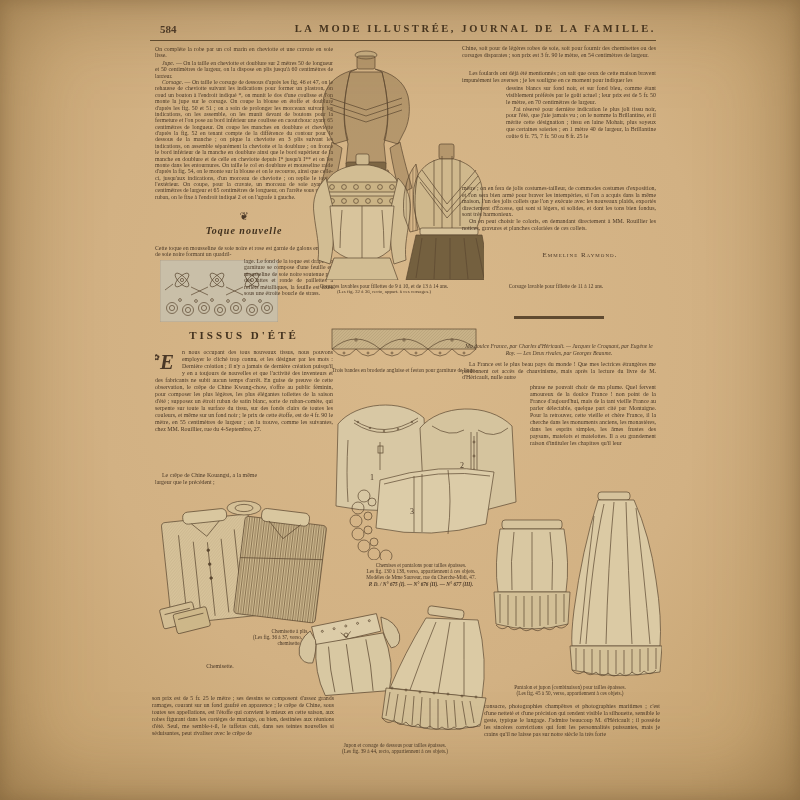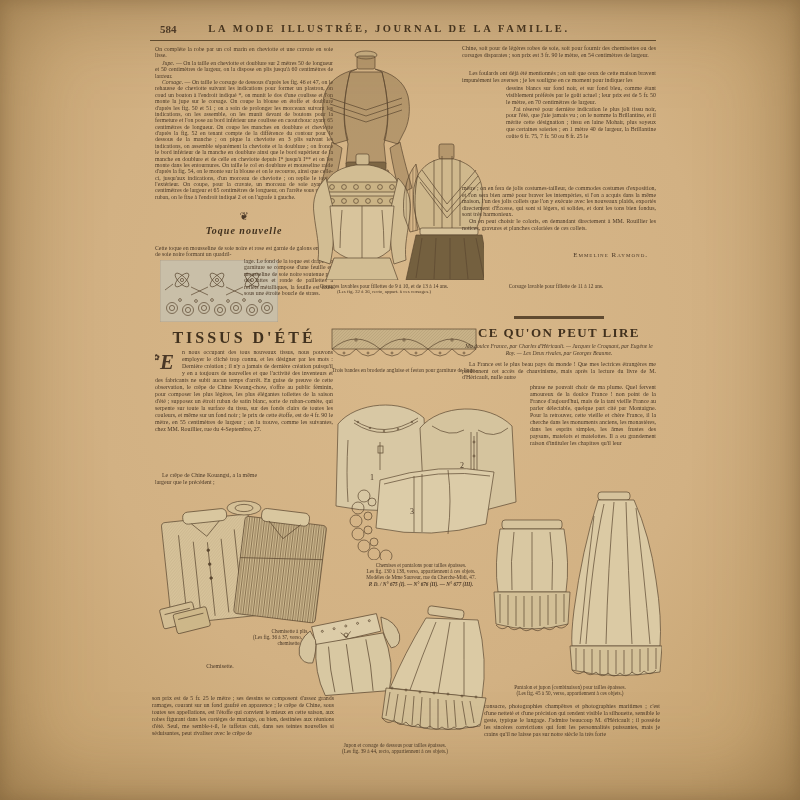--- a/index.html
+++ b/index.html
@@ -11,32 +11,32 @@
   .abs{position:absolute;}
   .t{font-size:6px;line-height:1.12;text-align:justify;overflow:hidden;}
   .t .ind{display:inline-block;width:7px;}
   .ital{font-style:italic;}
   .cap{font-size:5.4px;line-height:1.2;text-align:center;overflow:hidden;}
   .hd{font-weight:bold;text-align:center;color:#41311e;}
   .rule{background:#5f4a30;}
   .dropcap{float:left;width:24px;height:26px;margin:1px 3px 0 0;position:relative;
            font-size:21px;font-weight:bold;font-style:italic;line-height:24px;text-align:center;color:#4a3827;}
   .dc-flower{position:absolute;left:-2px;top:-4px;font-size:8px;font-style:normal;}
-  .sig{font-variant:small-caps;letter-spacing:1px;text-align:right;font-size:7px;}
+  .sig{font-variant:small-caps;letter-spacing:1px;text-align:center;font-size:7px;}
   svg{display:block;}
   .sk{stroke:#5b4730;fill:none;stroke-width:.7;}
   .skf{stroke:#5b4730;stroke-width:.7;}
 </style>
 </head>
 <body>
 
 <div id="page">
 
   <div class="abs" style="left:160px;top:23px;font-size:11px;font-weight:bold;">584</div>
-  <div class="abs hd" style="left:136px;top:23px;width:506px;font-size:10.5px;letter-spacing:2.6px;">LA MODE ILLUSTRÉE, JOURNAL DE LA FAMILLE.</div>
+  <div class="abs hd" style="left:150px;top:23px;width:506px;font-size:10.5px;letter-spacing:2.6px;text-align:right;">LA MODE ILLUSTRÉE, JOURNAL DE LA FAMILLE.</div>
   <div class="abs rule" style="left:150px;top:40px;width:506px;height:1px;"></div>
 
   <div class="abs t" style="left:155px;top:46px;width:178px;height:13px;font-size:5.8px;">On complète la robe par un col marin en cheviotte et une cravate en soie lisse.</div>
 
   <div class="abs t" style="left:155px;top:60px;width:178px;height:18px;font-size:5.8px;"><span class="ind"></span><span class="ital">Jupe.</span><span> — On la taille en cheviotte et doublure sur 2 mètres 50 de longueur et 50 centimètres de largeur, on la dispose en plis jusqu'à 60 centimètres de largeur.</span></div>
 
   <div class="abs t" style="left:155px;top:79px;width:178px;height:132px;font-size:5.8px;line-height:1.1;"><span class="ind"></span><span class="ital">Corsage.</span><span> — On taille le corsage de dessous d'après les fig. 46 et 47, on le rehausse de cheviotte suivant les indications pour former un plastron, on coud un bouton à l'endroit indiqué *, on munit le dos d'une coulisse et l'on monte la jupe sur le corsage. On coupe la blouse en étoffe et doublure d'après les fig. 50 et 51 ; on a soin de prolonger les morceaux suivant les indications, on les assemble, on les munit devant de boutons pour la fermeture et l'on pose au bord inférieur une coulisse en caoutchouc ayant 65 centimètres de longueur. On coupe les manches en doublure et cheviotte d'après la fig. 52 en tenant compte de la différence du contour pour le dessous de la manche ; on pique la cheviotte en 3 plis suivant les indications, on assemble séparément la cheviotte et la doublure ; on fronce le bord inférieur de la manche en doublure ainsi que le bord supérieur de la manche en doublure et de celle en cheviotte depuis I* jusqu'à I** et on les monte dans les entournures. On taille le col en doublure et mousseline raide d'après la fig. 54, on le monte sur la blouse et on le recouvre, ainsi que celle-ci, jusqu'aux indications, d'un morceau de cheviotte ; on replie le tout à l'extérieur. On coupe, pour la cravate, un morceau de soie ayant 47 centimètres de largeur et 65 centimètres de longueur, on l'arrête sous un petit ruban, on le fixe à l'endroit indiqué 2 et on l'agrafe à gauche.</span></div>
 
   <div class="abs" style="left:155px;top:210px;width:178px;text-align:center;font-size:11px;color:#4a3827;">❦</div>
 
@@ -83,21 +83,21 @@
           <circle cx="52" cy="40" r="1.4"></circle>
         <circle cx="68" cy="41" r="1.4"></circle>
           <circle cx="84" cy="40" r="1.4"></circle>
           <circle cx="100" cy="41" r="1.4"></circle>
       </g>
     </svg>
   </div>
 
   <div class="abs t" style="left:244px;top:258px;width:89px;height:76px;font-size:5.8px;">lage. Le fond de la toque est drapé : la garniture se compose d'une feuille en mousseline de soie noire soutenue par des lattes et ronde de paillettes à reflets métalliques, la feuille est fixée sous une étroite boucle de strass.</div>
 
-  <div class="abs hd" style="left:155px;top:329px;width:178px;font-size:16px;letter-spacing:3px;">TISSUS D'ÉTÉ</div>
+  <div class="abs hd" style="left:155px;top:329px;width:178px;font-size:11px;letter-spacing:3px;">TISSUS D'ÉTÉ</div>
 
   <div class="abs t" style="left:155px;top:349px;width:178px;height:122px;font-size:5.9px;line-height:1.18;">
     <span class="dropcap"><span class="dc-flower">✿</span><span>E</span></span><span>n nous occupant des tous nouveaux tissus, nous pouvons employer le cliché trop connu, et les désigner par les mots : Dernière création ; il n'y a jamais de dernière création puisqu'il y en a toujours de nouvelles et que l'activité des inventeurs et des fabricants ne subit aucun temps d'arrêt. En guise de preuve de cette observation, le crêpe de Chine Kwang-chow, s'offre au public féminin, pour composer les plus légères, les plus élégantes toilettes de la saison d'été ; supposez un étroit ruban de satin blanc, sorte de ruban-comète, qui serpente sur toute la surface du tissu, sur des fonds clairs de toutes les couleurs, et même sur un fond noir ; le prix de cette étoffe, est de 4 fr. 90 le mètre, en 55 centimètres de largeur ; on la trouve, comme les suivantes, chez MM. Rouillier, rue du 4-Septembre, 27.</span>
   </div>
 
   <div class="abs t" style="left:155px;top:472px;width:102px;height:22px;font-size:5.9px;"><span class="ind"></span><span>Le crêpe de Chine Kouangsi, a la même largeur que le précédent ;</span></div>
 
   <div class="abs" style="left:156px;top:492px;">
     <svg width="176" height="142" viewBox="0 0 176 142">
       <defs>
@@ -238,21 +238,20 @@
   <div class="abs t" style="left:462px;top:70px;width:194px;height:14px;font-size:5.9px;"><span class="ind"></span><span>Les foulards ont déjà été mentionnés ; on sait que ceux de cette maison bravent impunément les averses ; je les souligne en ce moment pour indiquer les</span></div>
 
   <div class="abs t" style="left:506px;top:85px;width:150px;height:98px;font-size:5.9px;line-height:1.16;"><span>dessins blancs sur fond noir, et sur fond bleu, comme étant visiblement préférés par le goût actuel ; leur prix est de 5 fr. 50 le mètre, en 70 centimètres de largeur.</span><br><span class="ind"></span><span>J'ai réservé pour dernière indication le plus joli tissu noir, pour l'été, que j'aie jamais vu ; on le nomme la Brillantine, et il mérite cette désignation ; tissu en laine Mohair, plus soyeux que certaines soieries ; en 1 mètre 40 de largeur, la Brillantine coûte 6 fr. 75, 7 fr. 50 ou 8 fr. 25 le</span></div>
 
   <div class="abs t" style="left:462px;top:185px;width:194px;height:62px;font-size:5.9px;"><span>mètre ; on en fera de jolis costumes-tailleur, de commodes costumes d'exposition, et l'on sera bien armé pour braver les intempéries, si l'on a acquis dans la même maison, l'un des jolis collets que l'on y exécute avec les nouveaux plaids, exportés directement d'Écosse, qui sont si légers, si solides, et dont les tons bien fondus, sont très harmonieux.</span><br><span class="ind"></span><span>On en peut choisir le coloris, en demandant directement à MM. Rouillier les notices, gravures et planches coloriées de ces collets.</span></div>
 
   <div class="abs sig" style="left:512px;top:251px;width:136px;">Emmeline Raymond.</div>
 
   <div class="abs rule" style="left:514px;top:316px;width:90px;height:3px;"></div>
 
-  <div class="abs hd" style="left:462px;top:325px;width:194px;font-size:13px;letter-spacing:1.4px;">CE QU'ON PEUT LIRE</div>
 
   <div class="abs cap ital" style="left:462px;top:343px;width:194px;height:16px;font-size:5.6px;">Ma doulce France, par Charles d'Héricault. — Jacques le Croquant, par Eugène le Roy. — Les Deux rivales, par Georges Beaume.</div>
 
   <div class="abs t" style="left:462px;top:361px;width:194px;height:22px;font-size:5.9px;"><span class="ind"></span><span>La France est le plus beau pays du monde ! Que mes lectrices étrangères me pardonnent cet accès de chauvinisme, mais après la lecture du livre de M. d'Héricault, nulle autre</span></div>
 
   <div class="abs t" style="left:530px;top:384px;width:126px;height:106px;font-size:5.9px;line-height:1.18;">phrase ne pouvait choir de ma plume. Quel fervent amoureux de la doulce France ! non point de la France d'aujourd'hui, mais de la tant vieille France au parler délectable, quelque part cité par Montaigne. Pour la retrouver, cette vieille et chère France, il la cherche dans les monuments anciens, les monastères, dans les esprits simples, les âmes frustes des paysans, matelots et matelottes. Il a eu grandement raison d'intituler les chapitres qu'il leur</div>
 
   <div class="abs" style="left:328px;top:384px;">
     <svg width="196" height="176" viewBox="0 0 196 176">
 

